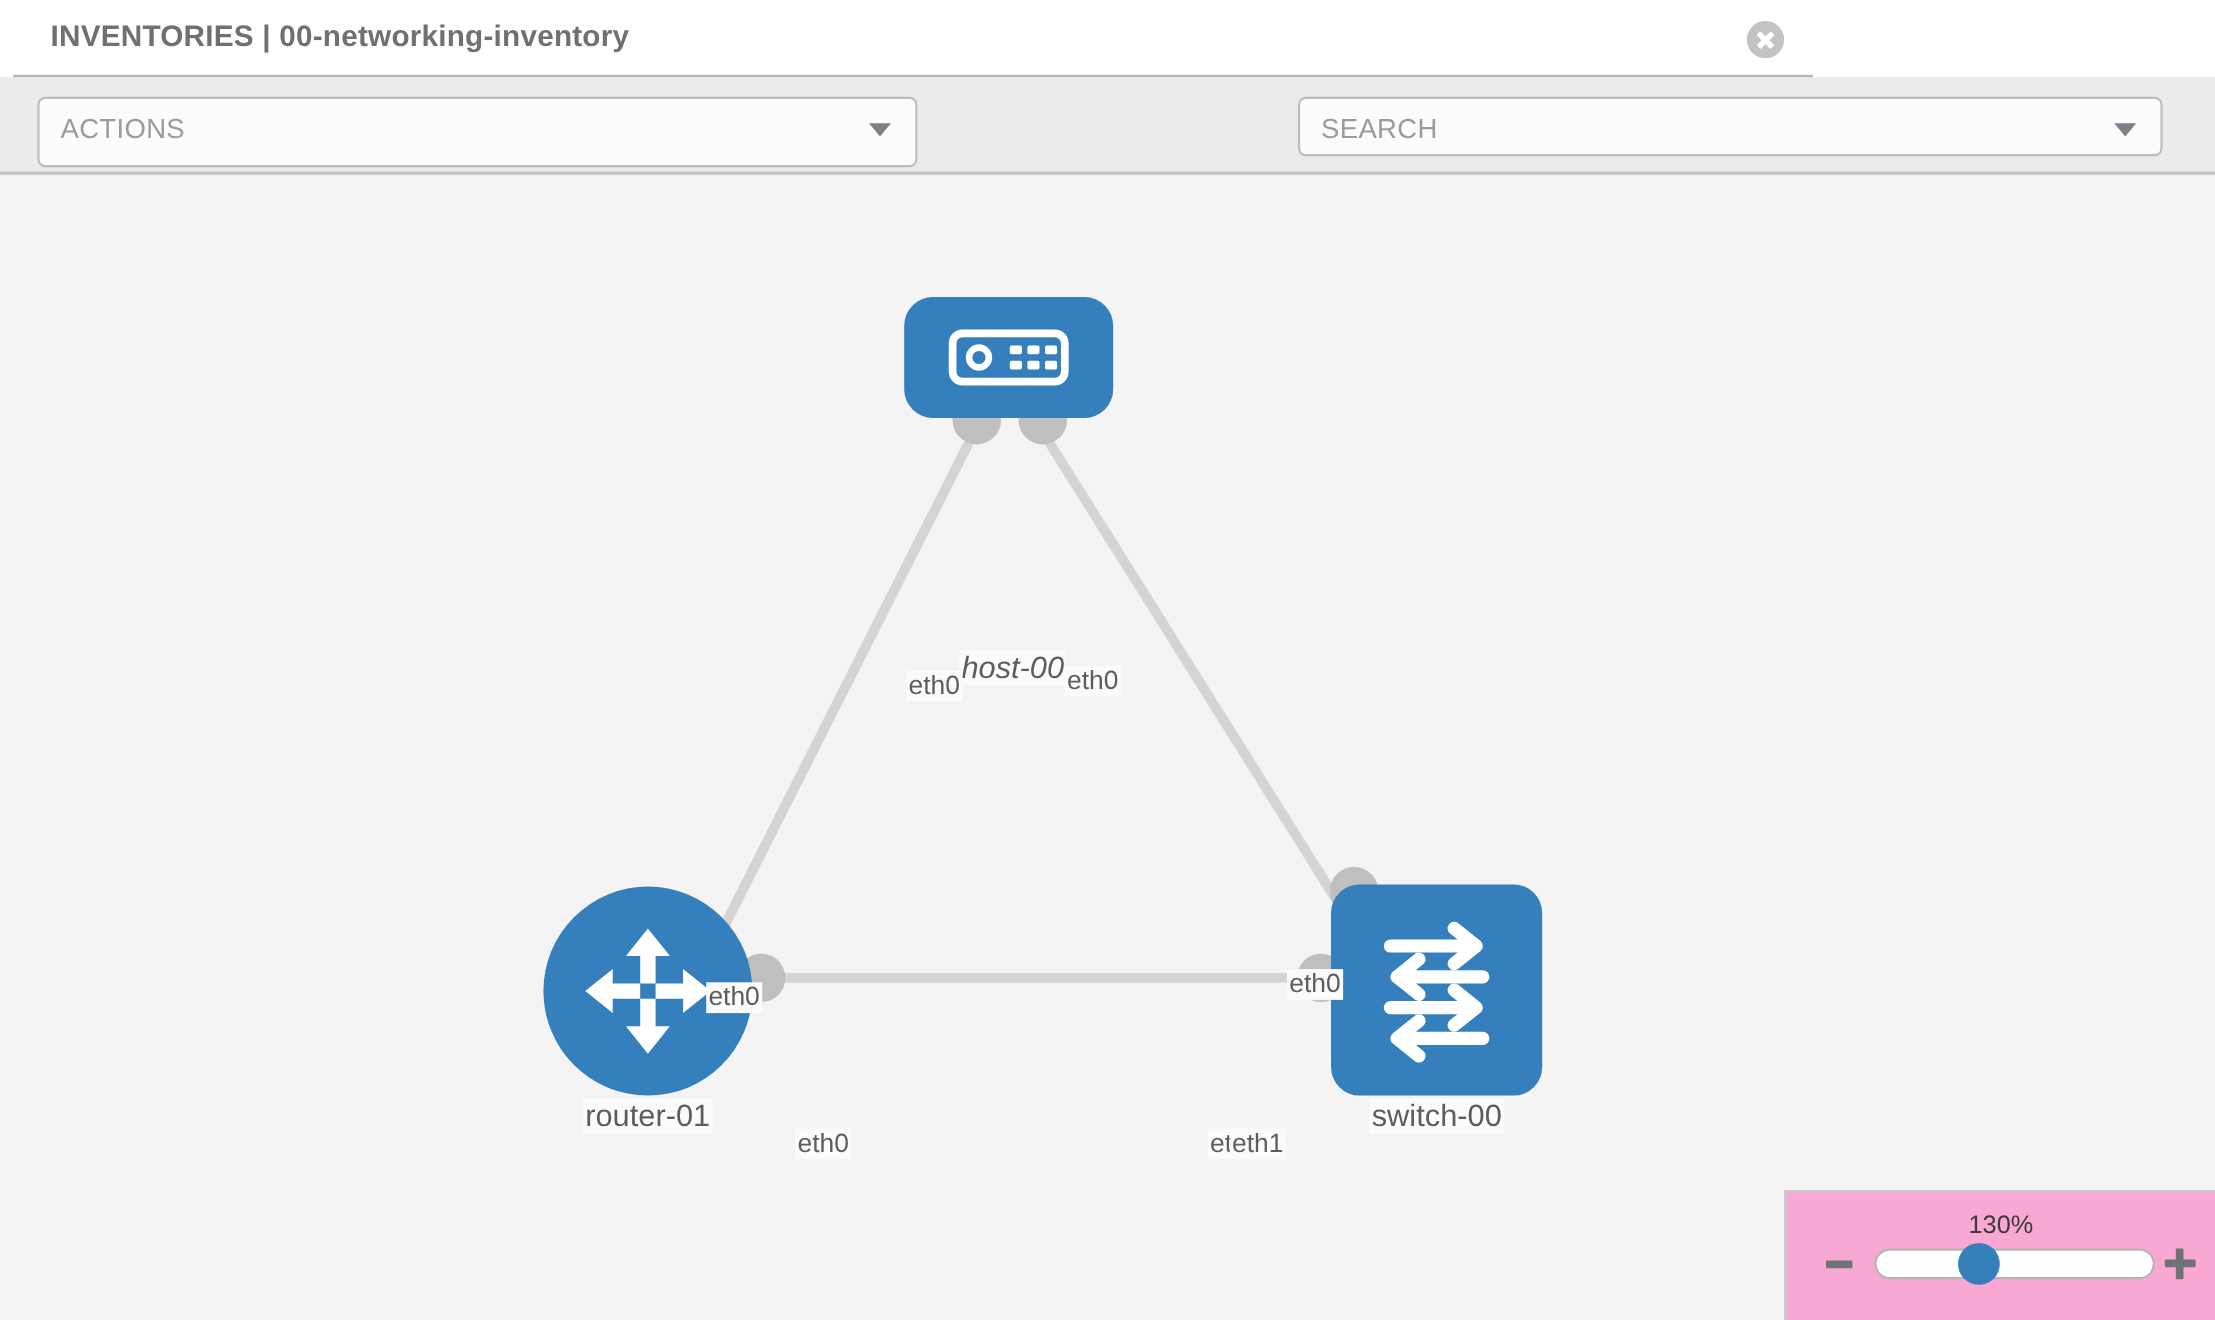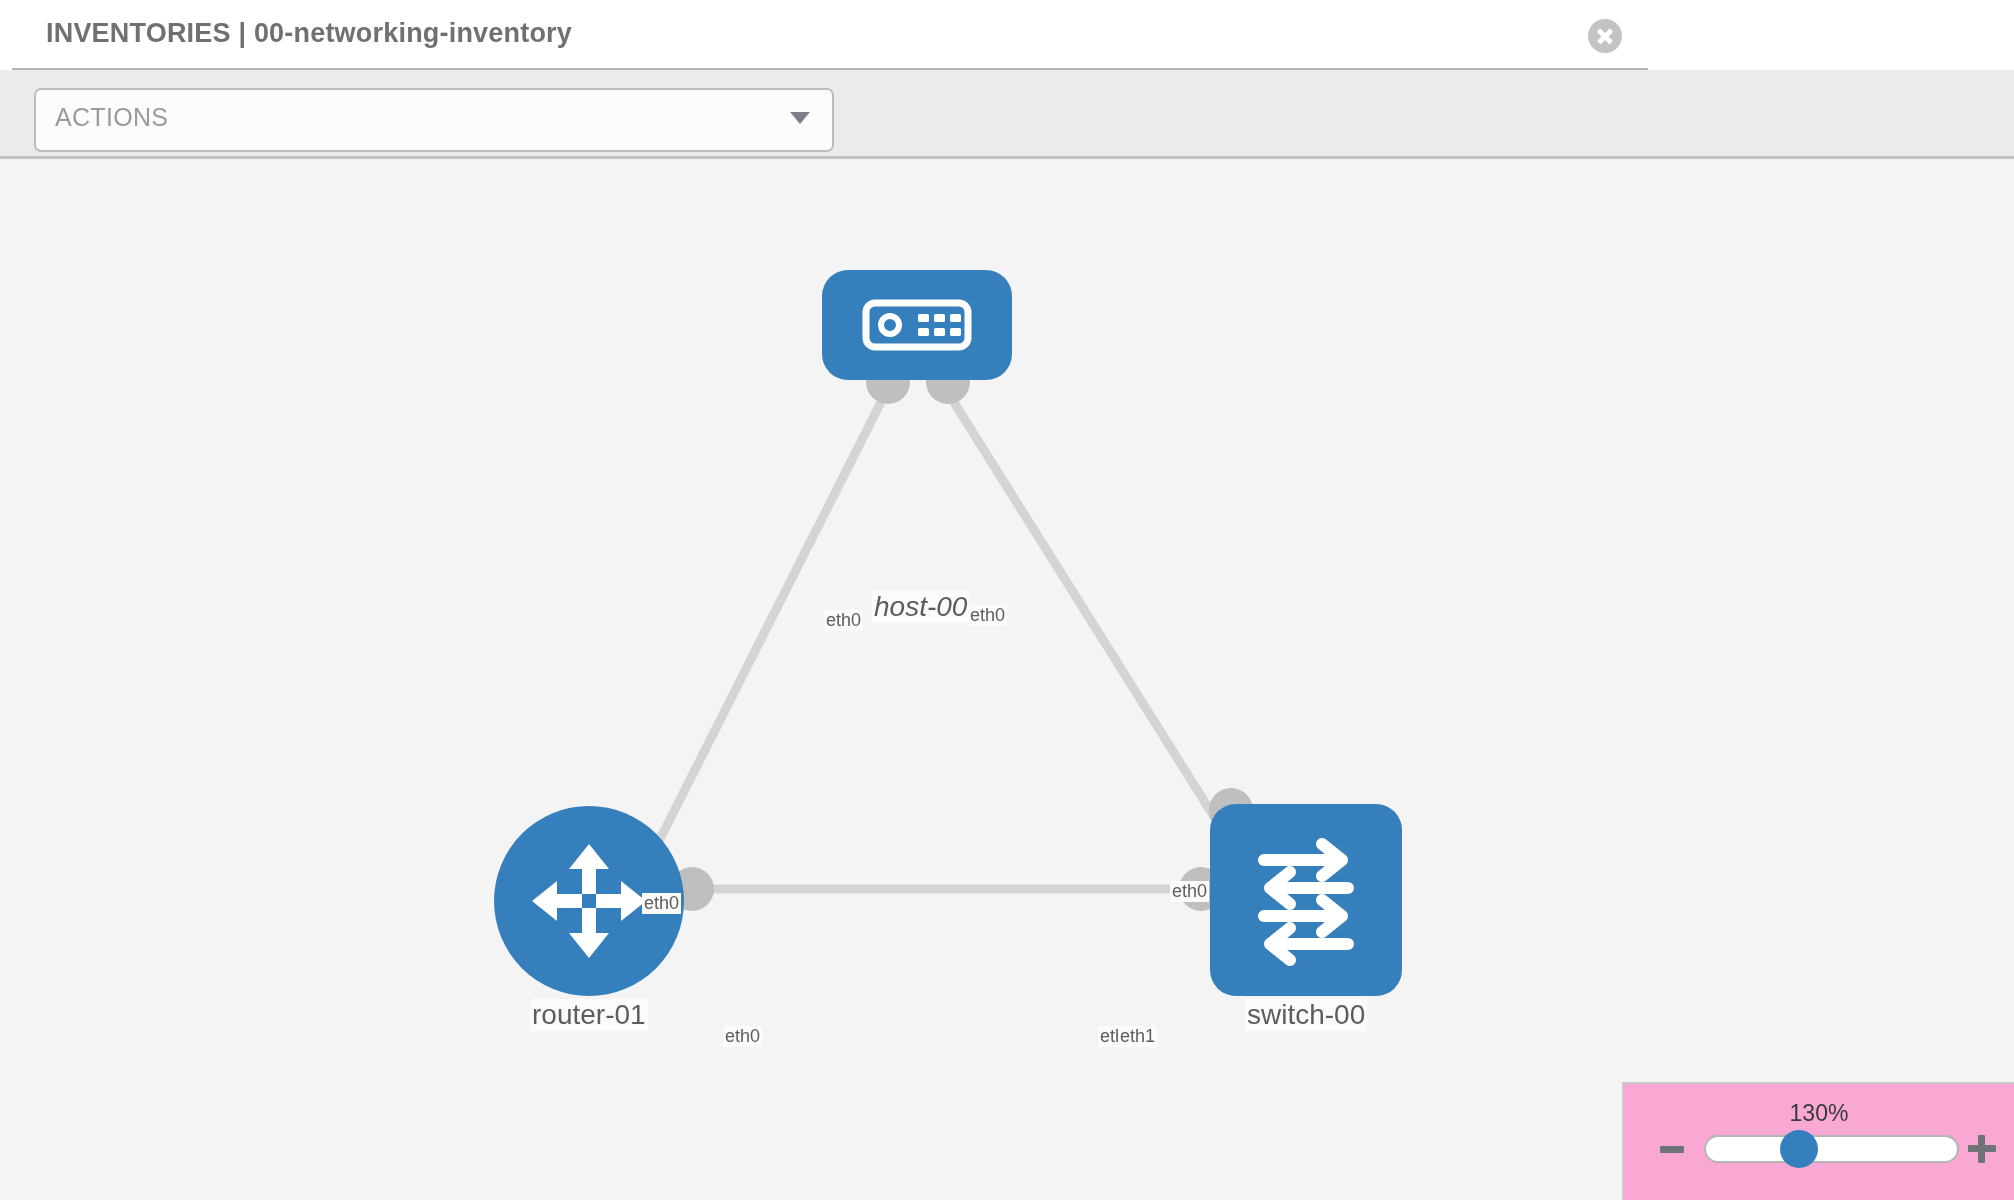--- a/index.html
+++ b/index.html
@@ -157,21 +157,21 @@
   .node-label {
     position: absolute;
     font-size: 28px;
     color: #5d5d5d;
     background: #fbfbfb;
     white-space: nowrap;
     padding: 0 2px;
   }
   .port-label {
     position: absolute;
-    font-size: 18px;
+    font-size: 24px;
     color: #5d5d5d;
     background: #fbfbfb;
     white-space: nowrap;
     padding: 0 2px;
   }
 
   
   #host-shape {
     left: 822px; top: 111px;
     width: 190px; height: 110px;
@@ -285,20 +285,24 @@
   <div class="tool-icon key-icon">
     <svg width="44" height="44" viewBox="0 0 44 44">
       <g fill="none" stroke="#7c8189" stroke-width="4.4" stroke-linecap="round">
         <circle cx="16" cy="15" r="8.2"></circle>
         <path d="M21.9 20.9 L35.5 34.5"></path>
         <path d="M31 30 L35.6 25.4"></path>
       </g>
     </svg>
   </div>
 
+  <div class="search-select">
+    <span class="label">SEARCH</span>
+    <span class="caret"></span>
+  </div>
 
 </div>
 
 <div class="canvas">
 
   <svg class="graph-svg" viewBox="0 0 2014 1041">
 
     <g stroke="#d4d4d4" stroke-width="9" stroke-linecap="round" fill="none">
       <line x1="660" y1="680" x2="880" y2="245"></line>
       <line x1="955" y1="245" x2="1228" y2="680"></line>

